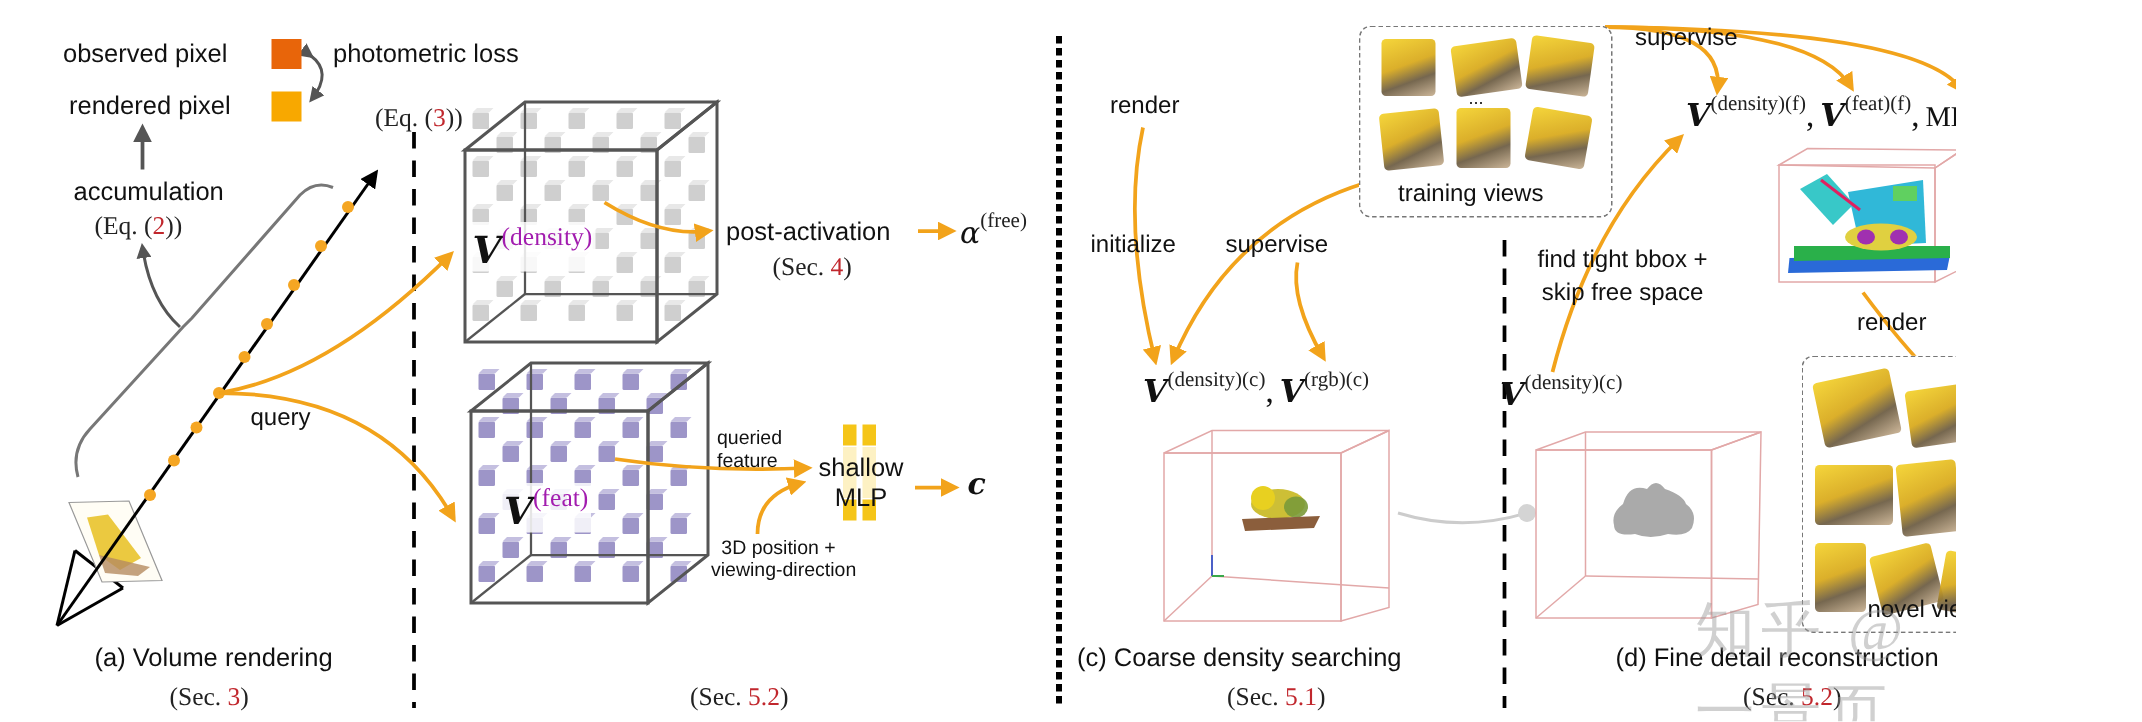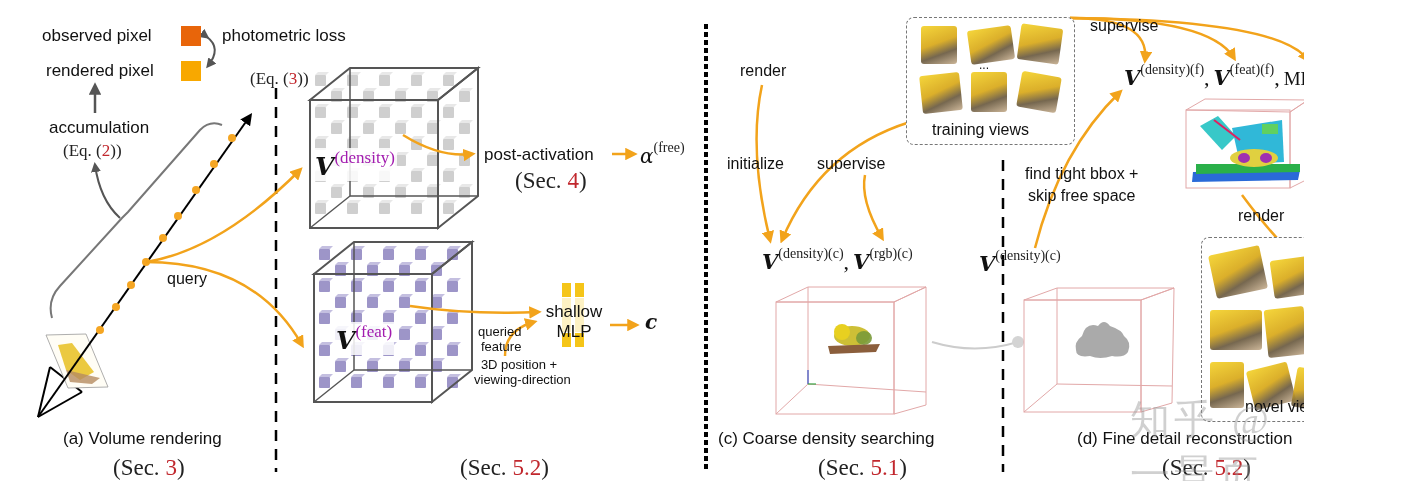--- a/index.html
+++ b/index.html
@@ -3,21 +3,21 @@
 <meta charset="utf-8">
 <style>
   html, body { margin: 0; padding: 0; background: #ffffff; }
   #canvas { position: relative; width: 1304px; height: 481px; overflow: hidden; background: #fff; }
   .sans { font-family: "Liberation Sans", "DejaVu Sans", sans-serif; color: #111; }
   .serif { font-family: "Liberation Serif", "DejaVu Serif", serif; color: #222; }
   .abs { position: absolute; white-space: nowrap; }
   .t17 { font-size: 17px; }
   .t16 { font-size: 16px; }
   .t13 { font-size: 13px; }
-  .sec { font-size: 23px; }
+  .sec { font-size: 17px; }
   .red { color: #c1272d; }
   .bigV { font-family: "DejaVu Serif", serif; font-style: italic; font-weight: bold; font-size: 25px; color:#111; }
   .sup { font-family: "Liberation Serif", "DejaVu Serif", serif; font-size: 14px; vertical-align: 11px; color:#222; font-style: normal; font-weight: normal; }
   .sup-big { font-family: "Liberation Serif", "DejaVu Serif", serif; font-size: 17px; vertical-align: 12px; font-style: normal; font-weight: normal; color:#a21caf;}
   .mathrm { font-family: "Liberation Serif", "DejaVu Serif", serif; font-size: 22px; color:#111; }
   .italic-math { font-family: "DejaVu Serif", serif; font-style: italic; font-size: 20px; color:#111; }
   .swatch { position: absolute; width: 20px; height: 20px; }
   svg.layer { position: absolute; left: 0; top: 0; }
   .thumbbox { position: absolute; border: 1px dashed #777; border-radius: 8px; background: #fff; }
   .thumb { position: absolute; }
@@ -379,21 +379,21 @@
   <div class="abs serif sec" style="left:515px; top:168px;">
     <span>(Sec. </span><span class="red">4</span><span>)</span>
   </div>
   <div class="abs" style="left:640px; top:140px;">
     <span class="italic-math">α</span><span class="sup">(free)</span>
   </div>
 
   <div class="abs" style="left:334px; top:322px; background:rgba(255,255,255,0.85); padding:0 2px;">
     <span class="bigV">V</span><span class="sup-big">(feat)</span>
   </div>
-  <div class="abs sans t13" style="left:478px; top:284px; text-align:right; line-height:15px;margin-top:40px;">
+  <div class="abs sans t13" style="left:478px; top:284px; text-align:left; line-height:15px;">
     <div>queried</div>
     <div>feature</div>
   </div>
   <div class="abs sans" style="left:540px; top:302px; font-size:17px; text-align:center; line-height:20px; width:68px;">
     <div>shallow</div>
     <div>MLP</div>
   </div>
   <div class="abs sans t13" style="left:474px; top:357px; text-align:center; line-height:15px; width:90px;">
     <div>3D position +</div>
     <div>viewing-direction</div>
@@ -432,21 +432,21 @@
   <div class="abs sans t16" style="left:1090px; top:17px;">supervise</div>
   <div class="abs" style="left:1124px; top:62px;">
     <span class="bigV" style="font-size:21px;">V</span><span class="sup">(density)(f)</span><span class="mathrm">,</span>
     <span class="bigV" style="font-size:21px;">V</span><span class="sup">(feat)(f)</span><span class="mathrm">,</span>
     <span class="mathrm" style="font-size:19px;">MLP</span><span class="sup">(rgb)</span>
   </div>
   <div class="abs sans t16" style="left:1025px; top:163px; text-align:center; line-height:22px;">
     <div>find tight bbox +</div>
     <div>skip free space</div>
   </div>
-  <div class="abs" style="left:979px; top:248px;">
+  <div class="abs" style="left:1000px; top:248px;">
     <span class="bigV" style="font-size:21px;">V</span><span class="sup">(density)(c)</span>
   </div>
   <div class="abs sans t16" style="left:1238px; top:207px;">render</div>
 
   <div class="thumbbox" style="left:1201px; top:237px; width:187px; height:183px;">
     <div id="novel-thumbs">
         <div class="thumb" style="left: 10px; top: 12px; width: 52px; height: 44px; background: linear-gradient(160deg, rgb(244, 210, 42) 0%, rgb(216, 168, 24) 45%, rgb(106, 90, 64) 70%, rgb(200, 176, 144) 100%); transform: rotate(-12deg); border-radius: 3px; opacity: 0.92;"></div>
         <div class="thumb" style="left: 70px; top: 20px; width: 44px; height: 38px; background: linear-gradient(160deg, rgb(244, 210, 42) 0%, rgb(216, 168, 24) 45%, rgb(106, 90, 64) 70%, rgb(200, 176, 144) 100%); transform: rotate(-8deg); border-radius: 3px; opacity: 0.92;"></div>
         <div class="thumb" style="left: 128px; top: 8px; width: 46px; height: 52px; background: linear-gradient(160deg, rgb(244, 210, 42) 0%, rgb(216, 168, 24) 45%, rgb(106, 90, 64) 70%, rgb(200, 176, 144) 100%); transform: rotate(10deg); border-radius: 3px; opacity: 0.92;"></div>
         <div class="thumb" style="left: 8px; top: 72px; width: 52px; height: 40px; background: linear-gradient(160deg, rgb(244, 210, 42) 0%, rgb(216, 168, 24) 45%, rgb(106, 90, 64) 70%, rgb(200, 176, 144) 100%); transform: rotate(0deg); border-radius: 3px; opacity: 0.92;"></div>

